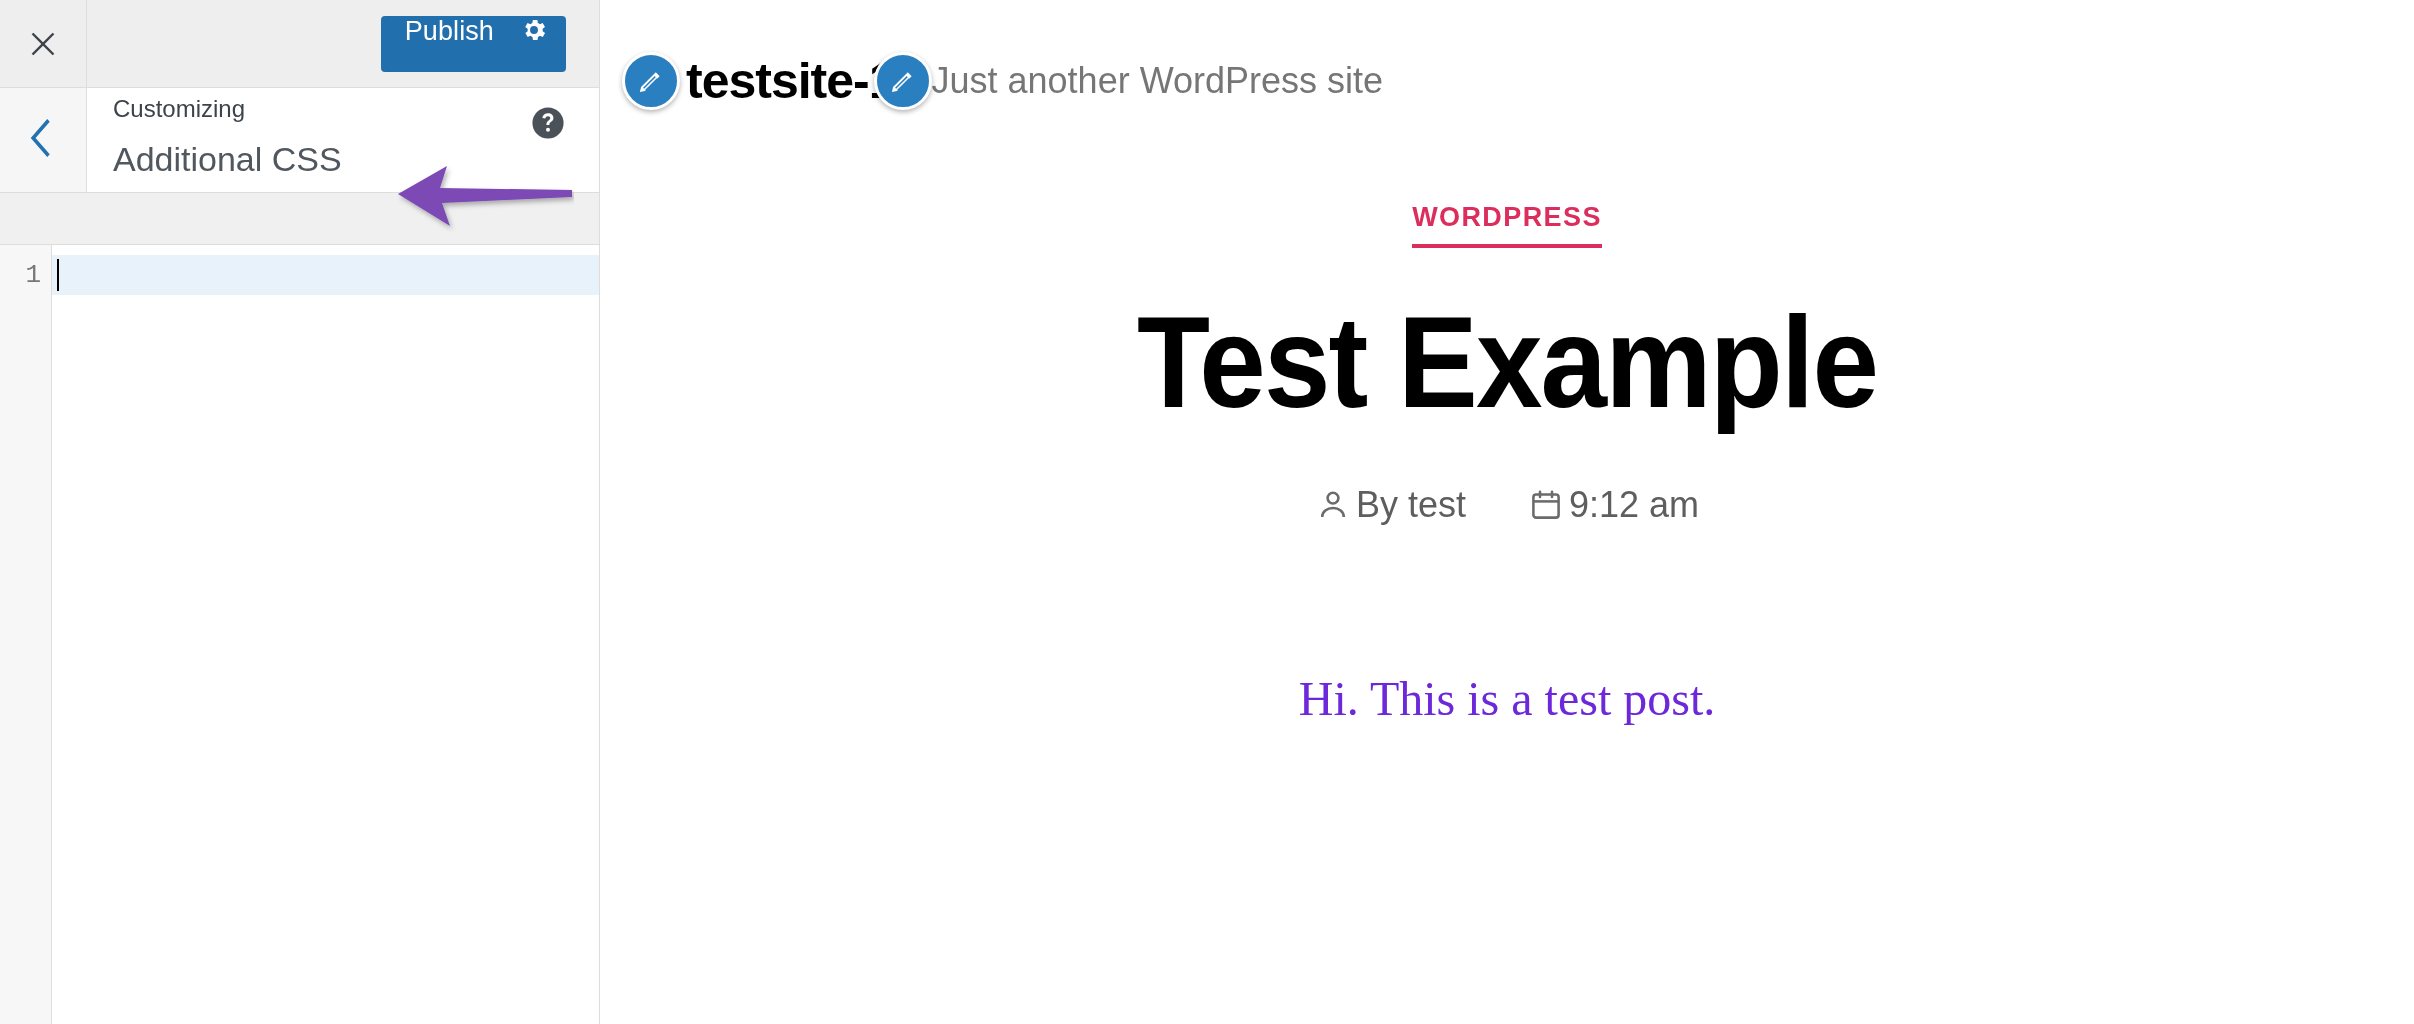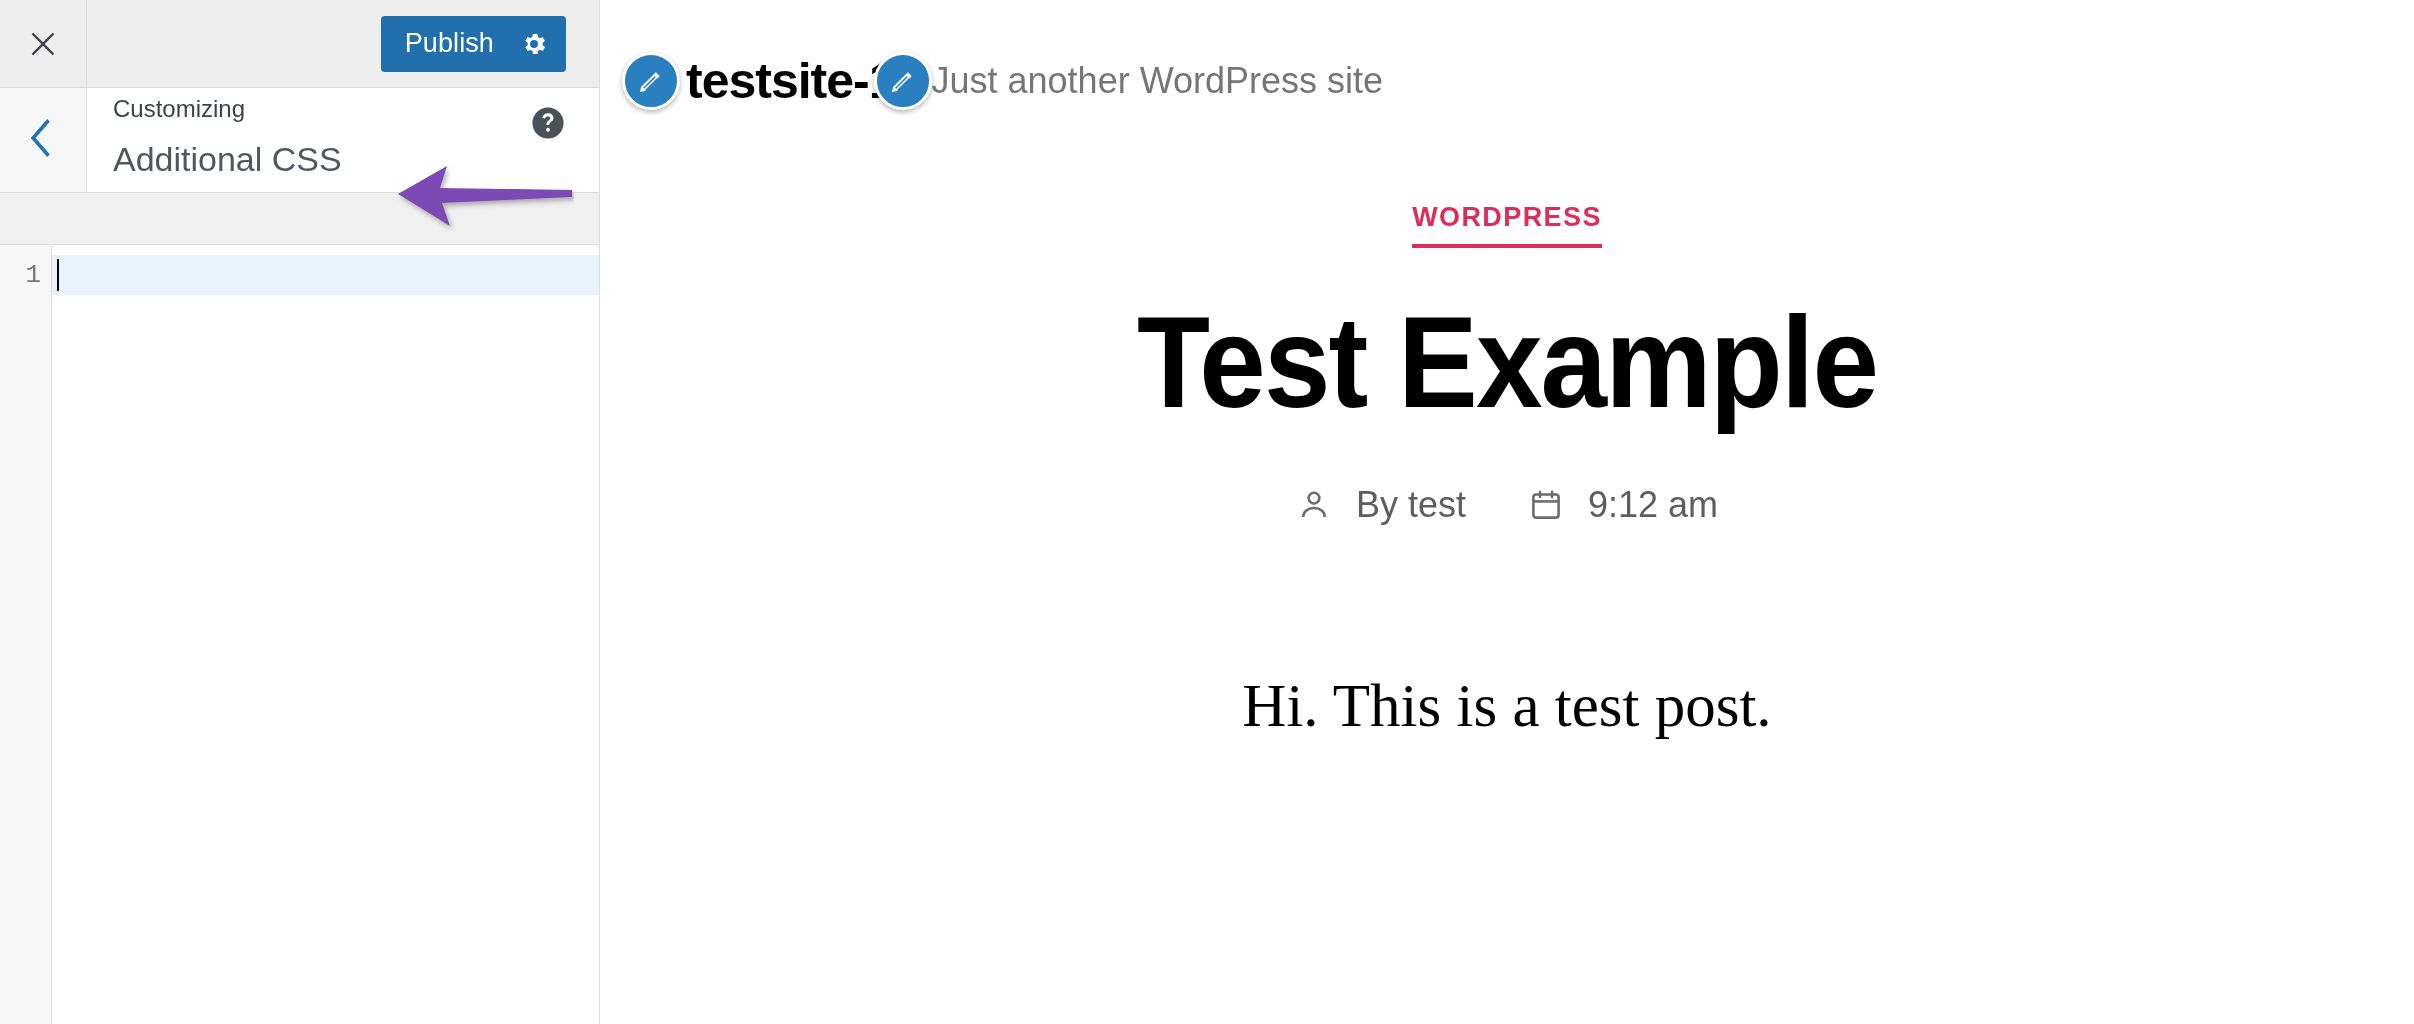--- a/index.html
+++ b/index.html
@@ -58,21 +58,20 @@
     flex: 1 1 auto;
     display: flex;
     align-items: center;
     justify-content: flex-end;
     padding-right: 33px;
     background: #eeeeee;
     box-sizing: border-box;
   }
   .publish-btn {
     display: flex;
-    align-items: center;
     background: #2170ad;
     color: #ffffff;
     height: 56px;
     border-radius: 4px;
     padding: 0 18px 0 24px;
     font-size: 27px;
     font-weight: 400;
     letter-spacing: .1px;
     cursor: pointer;
     user-select: none;
@@ -281,33 +280,33 @@
     display: flex;
     align-items: center;
     justify-content: center;
     gap: 62px;
     margin-top: 52px;
     color: #6b6b6b;
   }
   .meta-item {
     display: flex;
     align-items: center;
-    gap: 24px;
+    gap: 5px;
     font-size: 36px;
     color: #5e5e5e;
     white-space: nowrap;
   }
   .meta-item svg { display:block; }
 
   .post-body {
     text-align: center;
     margin-top: 145px;
     font-family: "Liberation Serif", serif;
-    font-size: 61px;
-    color: #000000;
+    font-size: 48px;
+    color: #6d28d9;
   }
 </style>
 </head>
 <body>
 
 <div id="app">
 
   <div id="customizer">
 
     <div class="cust-topbar">

